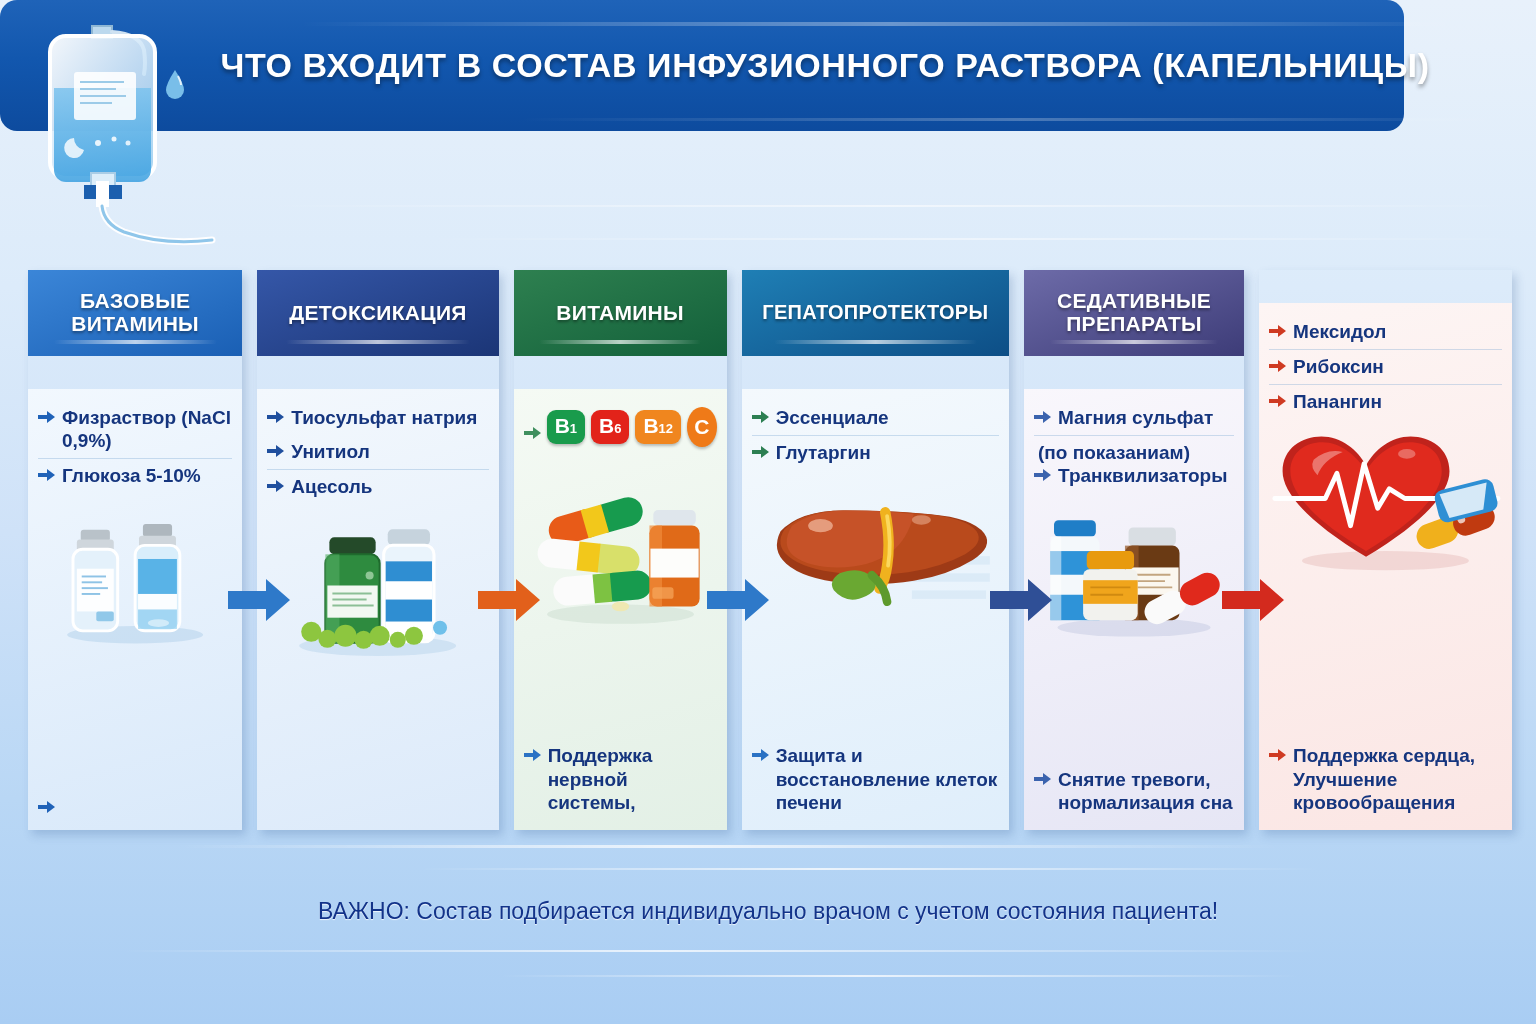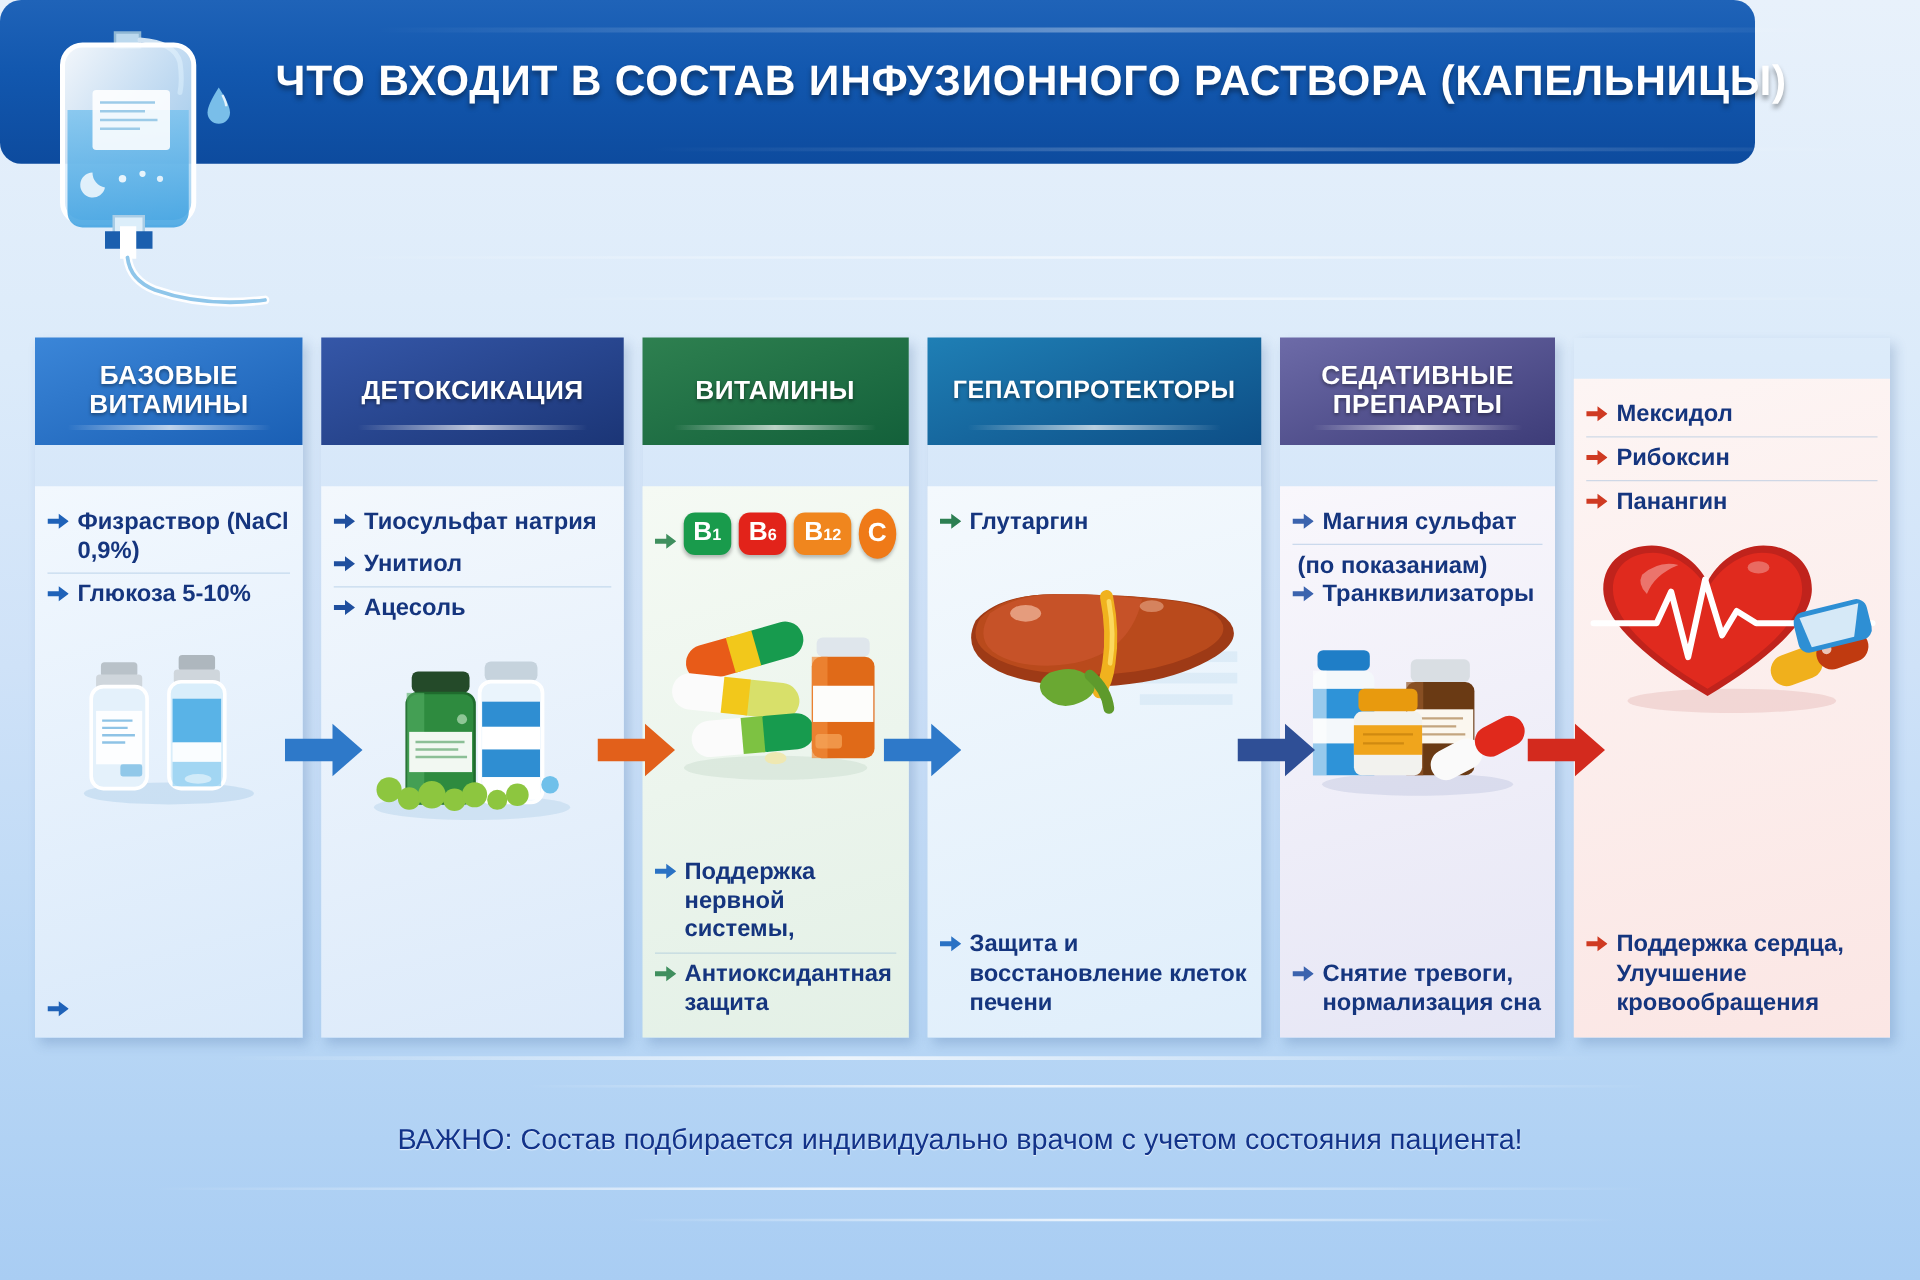--- a/index.html
+++ b/index.html
@@ -320,37 +320,37 @@
           <ellipse cx="100" cy="142" rx="9" ry="5" fill="#efe8b2"></ellipse>
         </svg>
       </div>
       <ul class="list bottom-note">
         <li>
           <svg class="arrow-g" width="17" height="14" viewBox="0 0 17 14">
               <path d="M0 5h9V1l8 6-8 6V9H0z" fill="#2a72c4"></path>
             </svg>
           <span class="txt">Поддержка нервной системы,</span>
         </li>
-        <li>
-          <svg class="arrow-g" width="17" height="14" viewBox="0 0 17 14">
-              <path d="M0 5h9V1l8 6-8 6V9H0z" fill="#3f8f5e"></path>
-            </svg>
-          <span class="txt">Антиоксидантная защита</span>
-        </li>
       </ul>
     </div>
   </div>
 
   <div class="card" style="width:277px">
     <div class="hdr" style="background:linear-gradient(160deg,#1f7fb5,#0d4e86);font-size:20px">
       <div>ГЕПАТОПРОТЕКТОРЫ</div>
       <div class="sheen"></div>
     </div>
     <div class="body" style="background:linear-gradient(165deg,#f4f9fd,#dfeefb)">
       <ul class="list">
+        <li>
+          <svg class="arrow-g" width="17" height="14" viewBox="0 0 17 14">
+              <path d="M0 5h9V1l8 6-8 6V9H0z" fill="#2c7f52"></path>
+            </svg>
+          <span class="txt">Эссенциале</span>
+        </li>
         <li>
           <svg class="arrow-g" width="17" height="14" viewBox="0 0 17 14">
               <path d="M0 5h9V1l8 6-8 6V9H0z" fill="#2c7f52"></path>
             </svg>
           <span class="txt">Глутаргин</span>
         </li>
       </ul>
       <div class="art" style="height:168px">
         <svg viewBox="0 0 260 160" width="100%" height="100%">
           <g opacity=".3" fill="#bcd8ee">

